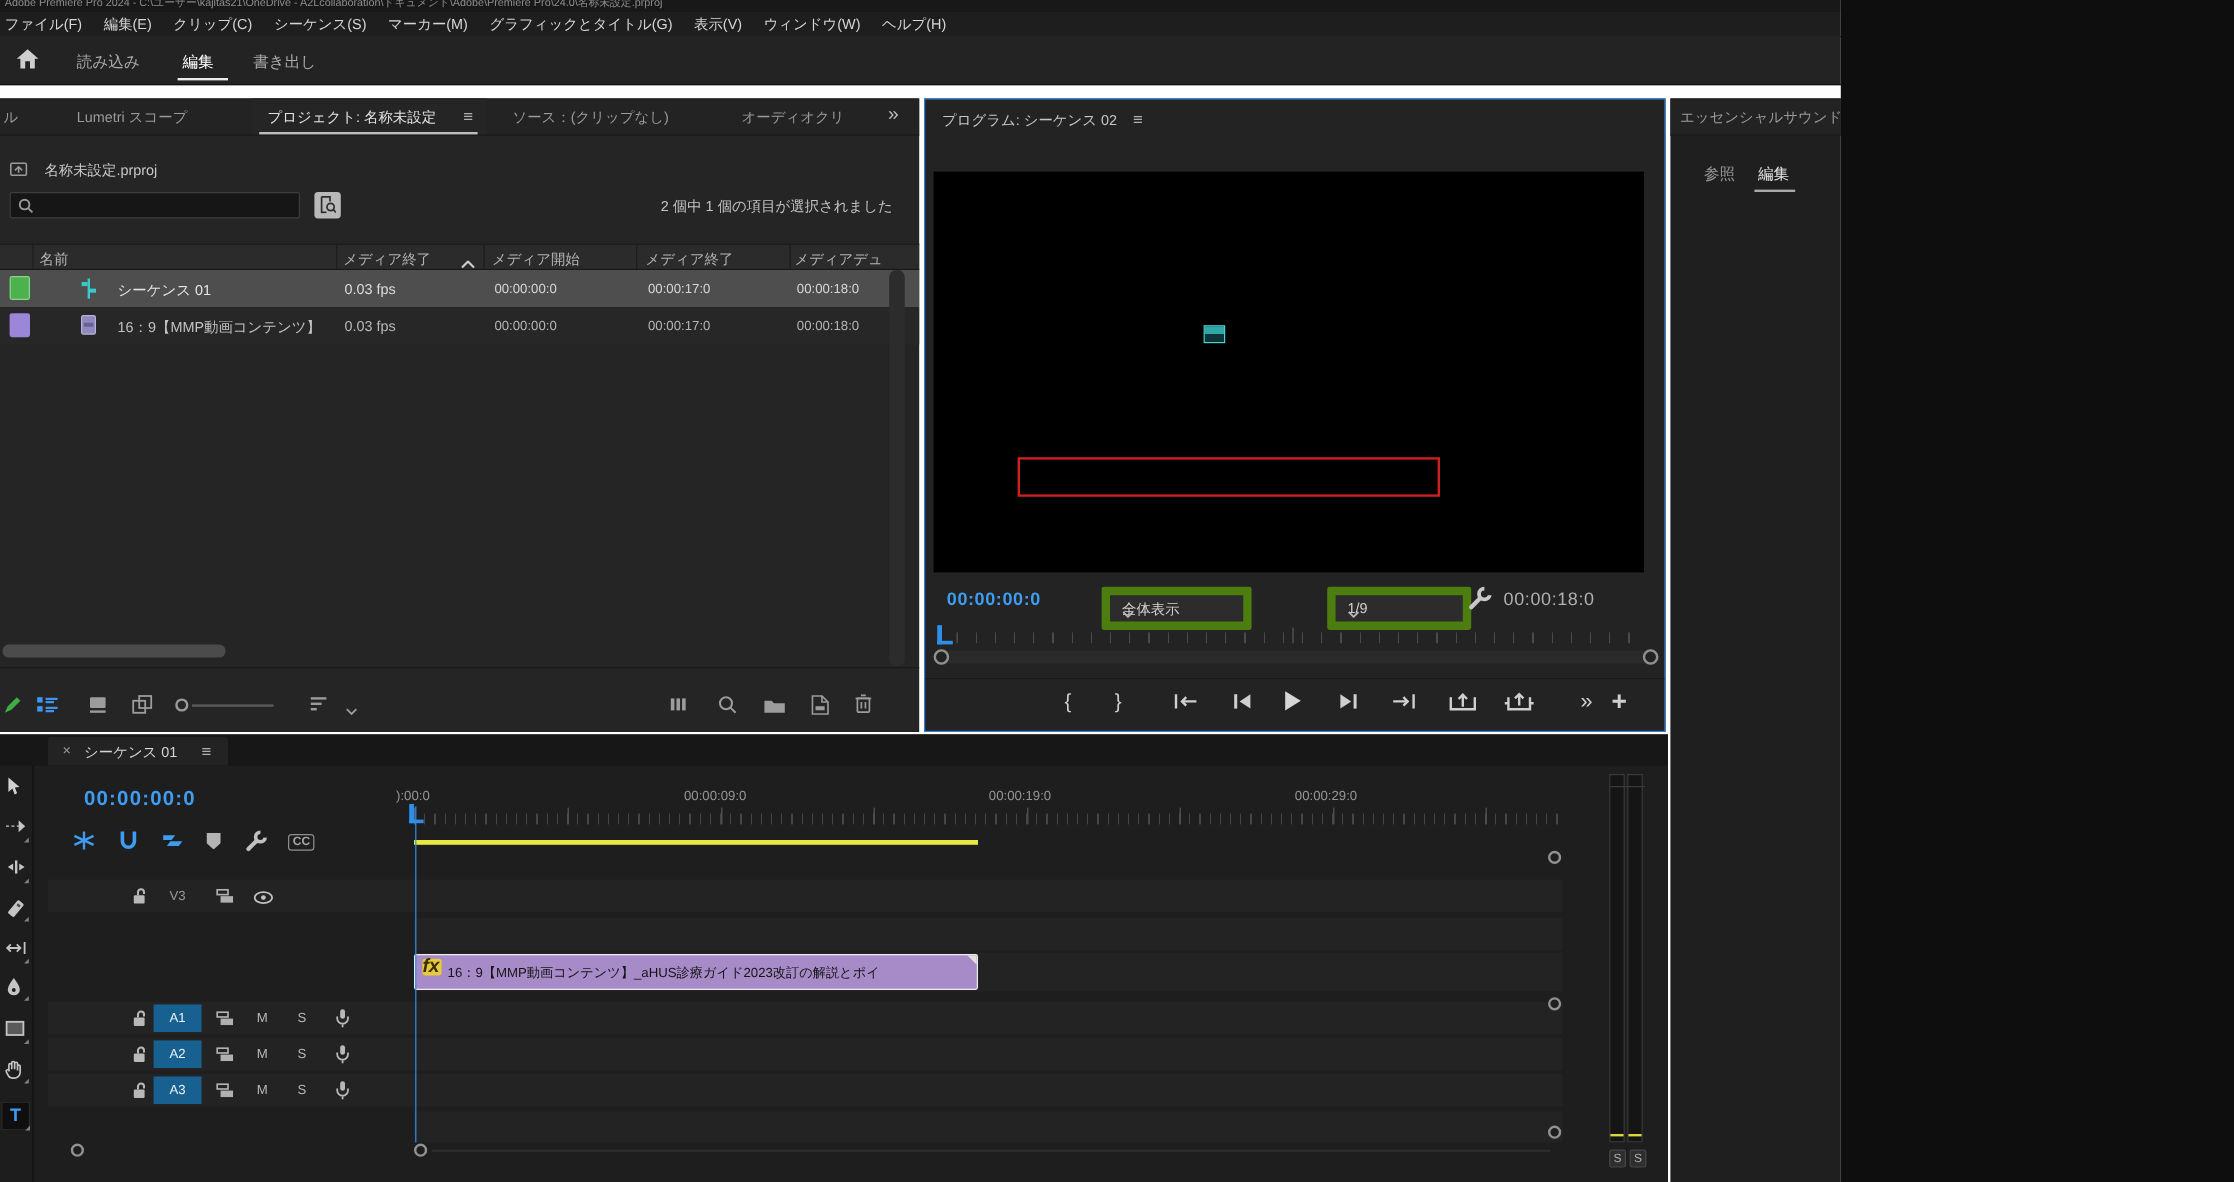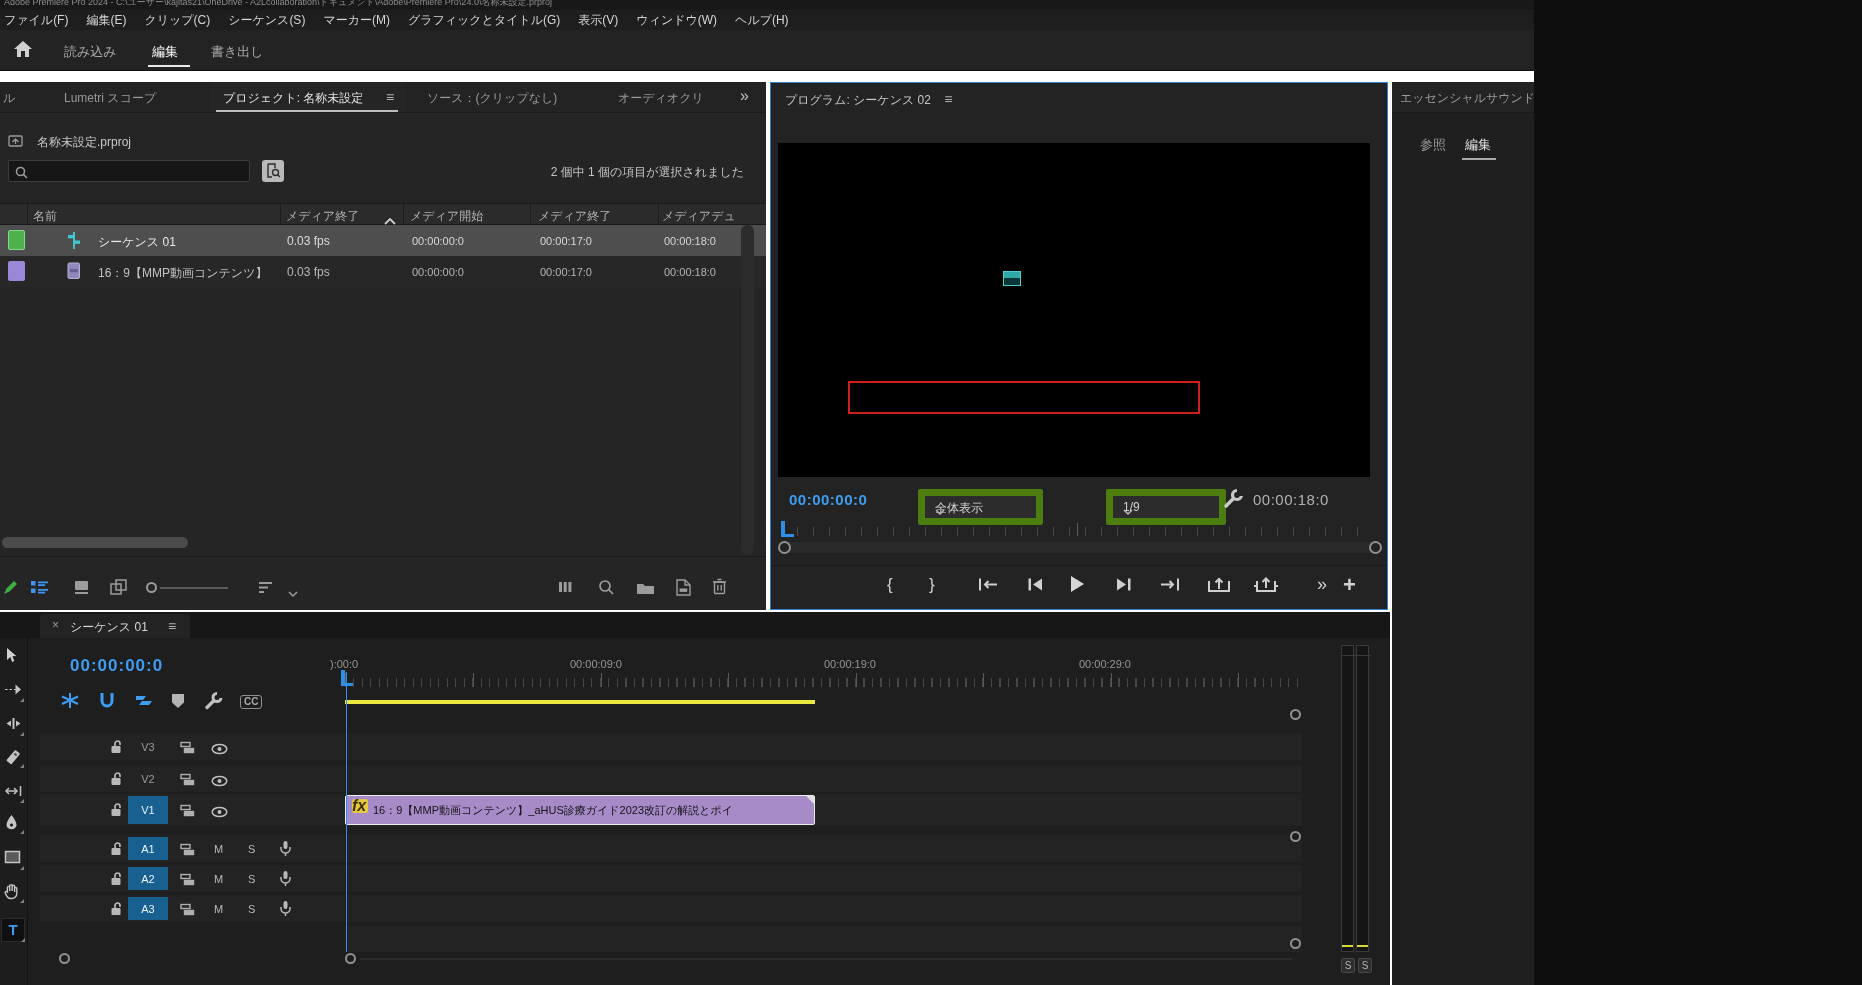--- a/index.html
+++ b/index.html
@@ -471,58 +471,22 @@
             <rect x="4.5" y="7.5" width="9" height="4" fill="#b0b0b0"></rect>
           </svg></span>
       <span style="position:absolute;left:171px;top:8px;">
         <svg width="17" height="12">
             <ellipse cx="8.5" cy="6" rx="7.3" ry="4.6" fill="none" stroke="#c0c0c0" stroke-width="1.5"></ellipse>
             <circle cx="8.5" cy="6" r="2" fill="#c0c0c0"></circle>
           </svg></span>
     </div>
     <div class="trk-c" style="top:121px;height:27px;"></div>
 
-    <div class="trk-h" style="top:153px;height:27px;">
-      <span style="position:absolute;left:70px;top:6px;">
-        <svg width="12" height="15">
-            <rect x="1.5" y="7" width="9" height="7" rx="1" fill="#b8b8b8"></rect>
-            <path d="M5 7 V4.5 a2.5 2.5 0 0 1 5 0 V6" fill="none" stroke="#b8b8b8" stroke-width="1.7"></path>
-          </svg></span>
-      <span class="badge off">V2</span>
-      <span style="position:absolute;left:140px;top:7px;">
-        <svg width="15" height="13" fill="none" stroke="#b0b0b0" stroke-width="1.4">
-            <rect x="1" y="1.5" width="9" height="4"></rect>
-            <rect x="4.5" y="7.5" width="9" height="4" fill="#b0b0b0"></rect>
-          </svg></span>
-      <span style="position:absolute;left:171px;top:8px;">
-        <svg width="17" height="12">
-            <ellipse cx="8.5" cy="6" rx="7.3" ry="4.6" fill="none" stroke="#c0c0c0" stroke-width="1.5"></ellipse>
-            <circle cx="8.5" cy="6" r="2" fill="#c0c0c0"></circle>
-          </svg></span>
-    </div>
     <div class="trk-c" style="top:153px;height:27px;"></div>
 
-    <div class="trk-h" style="top:182px;height:32px;">
-      <span style="position:absolute;left:70px;top:8px;">
-        <svg width="12" height="15">
-            <rect x="1.5" y="7" width="9" height="7" rx="1" fill="#b8b8b8"></rect>
-            <path d="M5 7 V4.5 a2.5 2.5 0 0 1 5 0 V6" fill="none" stroke="#b8b8b8" stroke-width="1.7"></path>
-          </svg></span>
-      <span class="badge on">V1</span>
-      <span style="position:absolute;left:140px;top:9px;">
-        <svg width="15" height="13" fill="none" stroke="#b0b0b0" stroke-width="1.4">
-            <rect x="1" y="1.5" width="9" height="4"></rect>
-            <rect x="4.5" y="7.5" width="9" height="4" fill="#b0b0b0"></rect>
-          </svg></span>
-      <span style="position:absolute;left:171px;top:10px;">
-        <svg width="17" height="12">
-            <ellipse cx="8.5" cy="6" rx="7.3" ry="4.6" fill="none" stroke="#c0c0c0" stroke-width="1.5"></ellipse>
-            <circle cx="8.5" cy="6" r="2" fill="#c0c0c0"></circle>
-          </svg></span>
-    </div>
     <div class="trk-c" style="top:182px;height:32px;"></div>
 
     <div class="abs" style="left:345px;top:183px;width:470px;height:30px;background:#a78bc8;border:1px solid #ececec;border-radius:2px;box-sizing:border-box;overflow:hidden;">
       <span style="position:absolute;left:6px;top:3px;width:16px;height:14px;background:#e6c93c;border-radius:2.5px;font-size:16px;font-style:italic;font-weight:bold;color:#3a3000;text-align:left;line-height:14px;">fx</span>
       <span class="nw" style="position:absolute;left:27px;top:7px;font-size:11px;color:#141414;max-width:434px;overflow:hidden;display:inline-block;">16：9【MMP動画コンテンツ】_aHUS診療ガイド2023改訂の解説とポイ</span>
       <div style="position:absolute;right:0;top:0;width:0;height:0;border-left:8px solid transparent;border-top:8px solid #e0e0e0;"></div>
     </div>
 
     <div class="trk-h" style="top:223px;height:27px;">
       <span style="position:absolute;left:70px;top:6px;">

